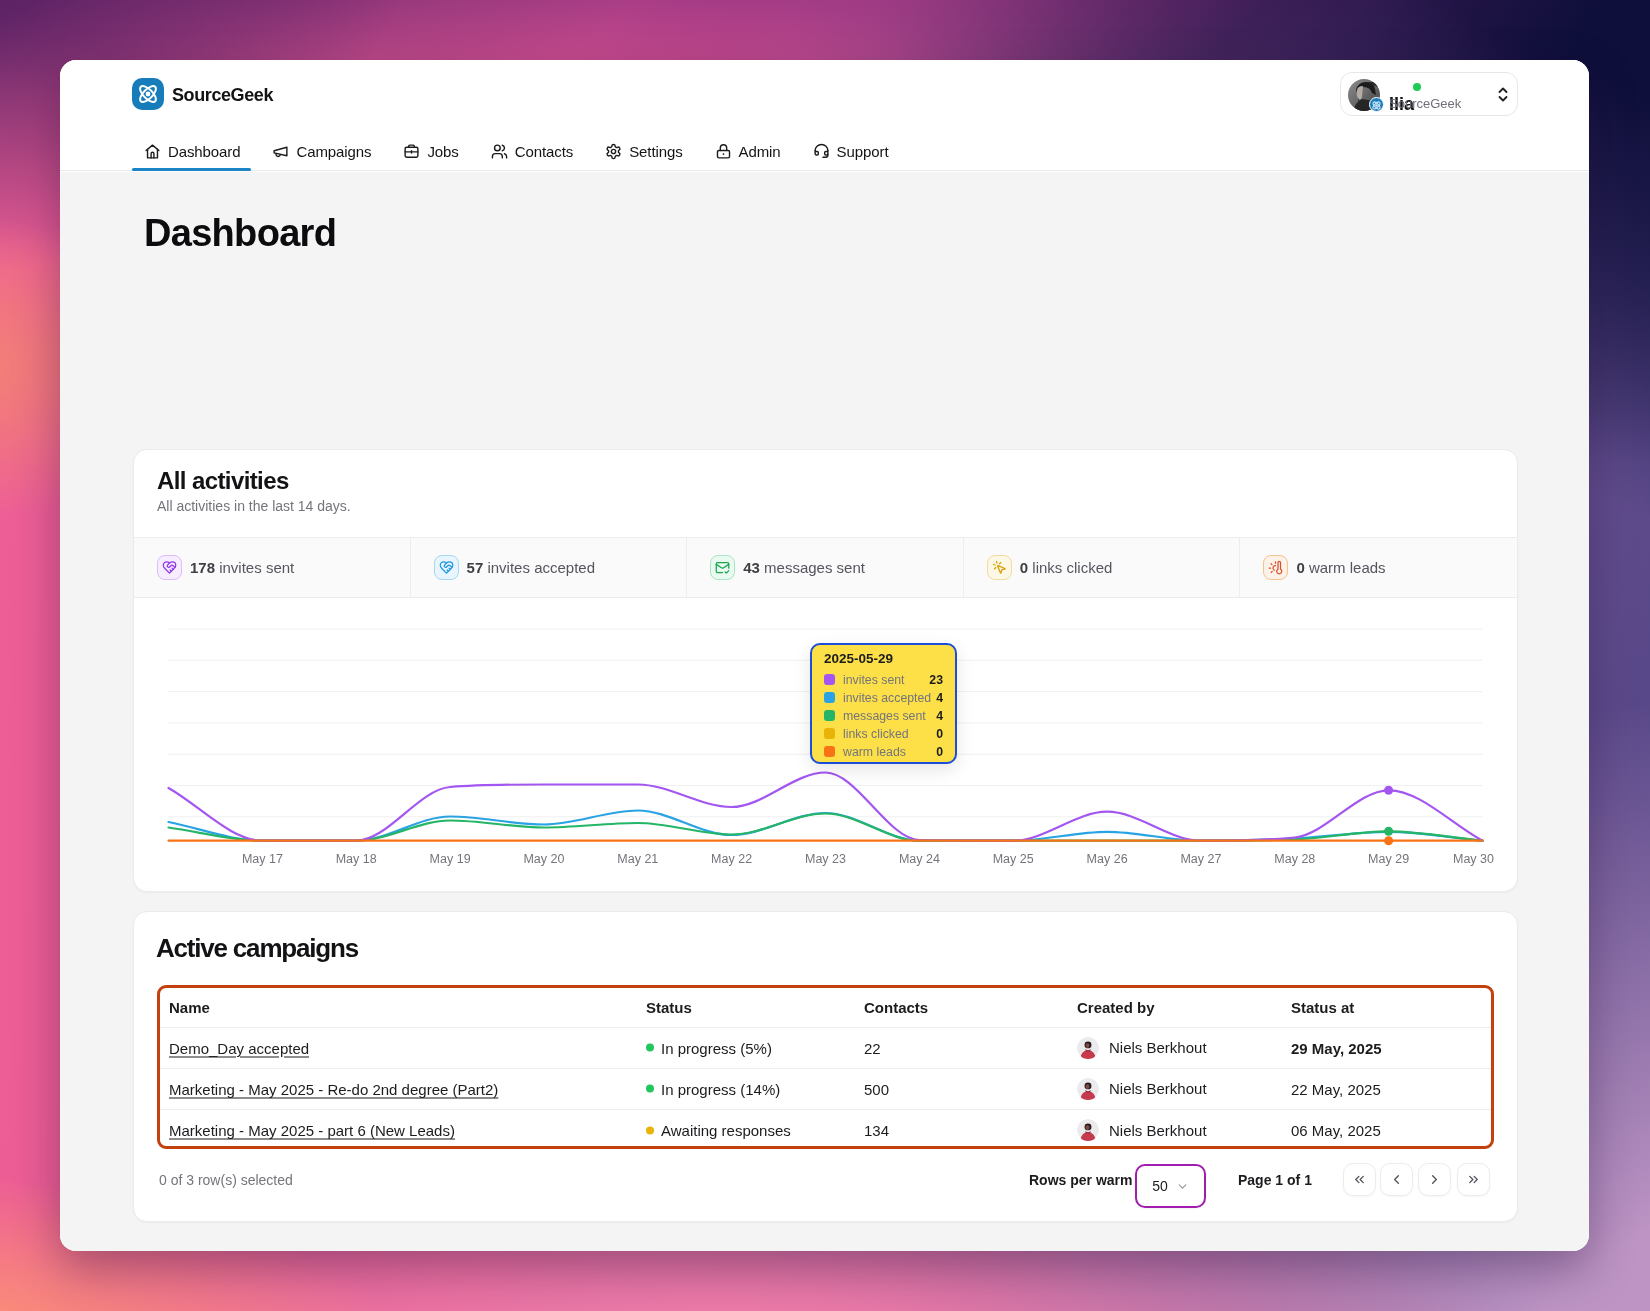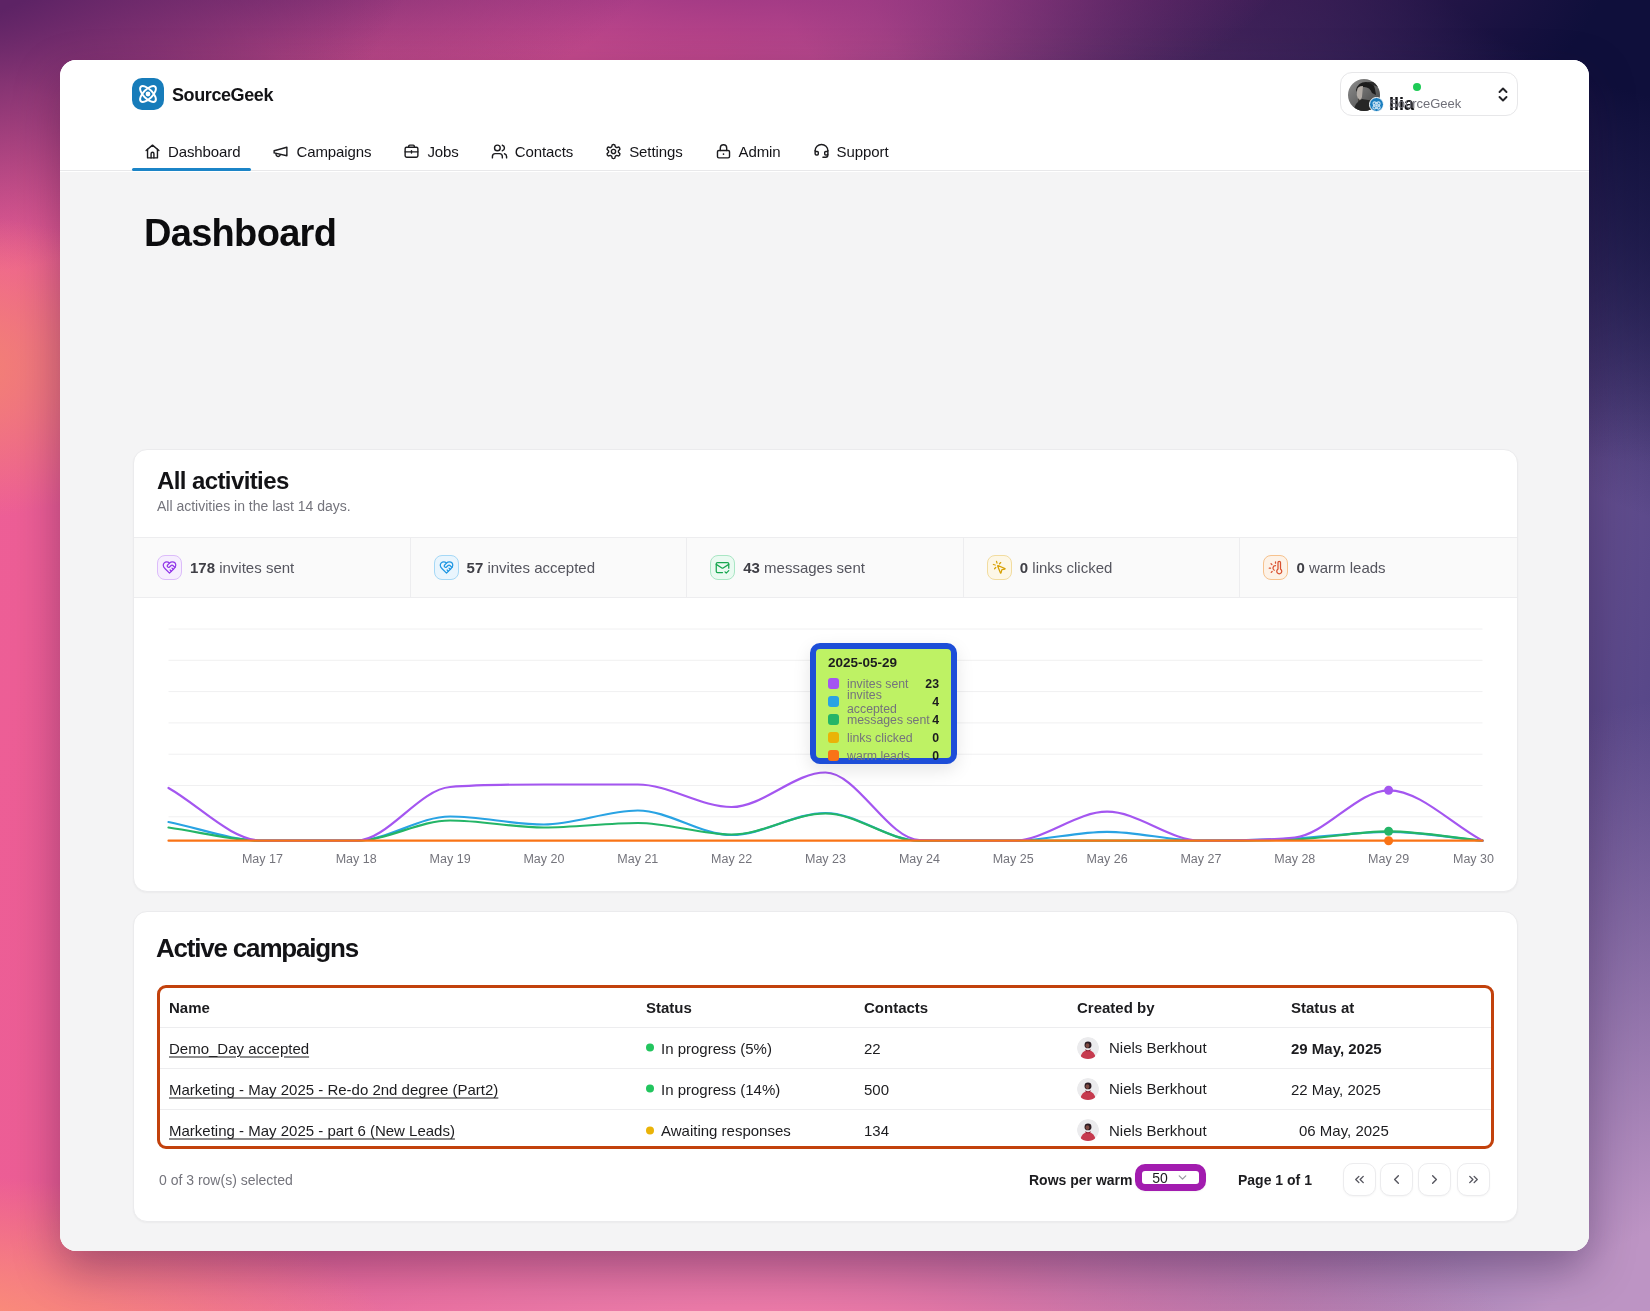--- a/index.html
+++ b/index.html
@@ -50,39 +50,39 @@
 .stat:last-child { border-right:none; }
 .stat b { color:#3f3f46; font-weight:700; margin-left:8px; }
 .badge { width:25px; height:25px; border-radius:8px; display:inline-flex; align-items:center;
   justify-content:center; }
 .badge svg { width:15px; height:15px; fill:none; stroke-width:2; stroke-linecap:round; stroke-linejoin:round; }
 .b1 { background:#f6eefe; border:1px solid #dcbcfa; } .b1 svg { stroke:#9137e8; }
 .b2 { background:#e9f5fd; border:1px solid #a5d8f6; } .b2 svg { stroke:#1f97e3; }
 .b3 { background:#eafaf1; border:1px solid #a9e6c4; } .b3 svg { stroke:#17a64f; }
 .b4 { background:#fdf7e6; border:1px solid #f2dc9f; } .b4 svg { stroke:#d7a104; }
 .b5 { background:#fdf2e7; border:1px solid #f6c28e; } .b5 svg { stroke:#d9502f; }
-.tooltip { position:absolute; left:676px; top:193px; width:147px; height:121px; background:#bef264;
-  border:6px solid #1d4ed8; border-radius:10px; box-shadow:0 6px 18px rgba(0,0,0,.10);
+.tooltip { position:absolute; left:676px; top:193px; width:147px; height:121px; background:#fde047;
+  border:2px solid #1d4ed8; border-radius:10px; box-shadow:0 6px 18px rgba(0,0,0,.10);
   padding:6px 12px 0 12px; }
 .tt-title { font-size:13.5px; line-height:15px; font-weight:700; color:#1c1c1f; margin-bottom:5px; }
 .tt-row { display:flex; align-items:center; height:17.9px; font-size:12.3px; color:#74747c; }
 .sw { width:11px; height:11px; border-radius:3px; margin-right:8px; flex:none; }
 .tt-row .lbl { flex:1; }
 .tt-row .val { font-weight:700; color:#1c1c1f; }
 .tbl { position:absolute; left:23px; top:73px; width:1337px; height:164px;
   border:3px solid #c2410c; border-radius:9px; }
 .trow { position:relative; height:41.2px; border-bottom:1px solid #ededef; font-size:15px; color:#1c1c1f; }
 .trow.thead { height:39.5px; font-weight:700; }
 .trow.last { border-bottom:none; }
 .trow > span { position:absolute; top:50%; transform:translateY(-50%); white-space:nowrap; display:flex; align-items:center; }
 .trow a { text-decoration:underline; text-underline-offset:3px; color:#1c1c1f; }
 .dot { width:8px; height:8px; border-radius:50%; display:inline-block; margin-right:7px; }
 .av { width:22px; height:22px; border-radius:50%; overflow:hidden; display:inline-block; margin-right:10px; flex:none; }
 .av svg { display:block; }
-.sel { position:absolute; left:1001px; top:252px; width:71px; height:27px; border:7px solid #a21caf;
+.sel { position:absolute; left:1001px; top:252px; width:71px; height:44px; border:2px solid #a21caf;
   border-radius:10px; display:flex; align-items:center; justify-content:center; gap:8px;
   font-size:14px; color:#1c1c1f; background:#fff; box-shadow:0 1px 2px rgba(0,0,0,.05); }
 .pbtn { position:absolute; top:251px; width:33px; height:33px; border:1px solid #ececee;
   border-radius:10px; background:#fff; display:flex; align-items:center; justify-content:center;
   box-shadow:0 1px 2px rgba(0,0,0,.04); }
 .pbtn svg { width:15px; height:15px; fill:none; stroke:#55555e; stroke-width:2.2;
   stroke-linecap:round; stroke-linejoin:round; }
 </style>
 </head>
 <body>
@@ -335,21 +335,21 @@
         <span style="left:704px;">134</span>
         <span style="left:917px;" class="cby"><span class="av">
               <svg viewBox="0 0 24 24" width="22" height="22">
                 <circle cx="12" cy="12" r="12" fill="#ebebed"></circle>
                 <circle cx="12" cy="8.6" r="3.8" fill="#2a1b21"></circle>
                 <ellipse cx="11.4" cy="9.4" rx="2.1" ry="2.6" fill="#7d4a42"></ellipse>
                 <path d="M3.5 24 Q4.5 14.5 12 14.5 Q19.5 14.5 20.5 24 Z" fill="#c63a4e"></path>
                 <path d="M9 13.2 Q12 16 15 13.2 L14.3 15.5 H9.7 Z" fill="#8e2436"></path>
               </svg>
             </span>Niels Berkhout</span>
-        <span style="left:1131px;margin-left:8px;">06 May, 2025</span>
+        <span style="left:1131px;">06 May, 2025</span>
       </div>
     </div>
     <div style="position:absolute;left:25px;top:260px;font-size:14px;color:#74747c;">0 of 3 row(s) selected</div>
     <div style="position:absolute;left:895px;top:260px;font-size:14px;font-weight:700;color:#1c1c1f;">Rows per warm</div>
     <div class="sel">50<svg width="13" height="13" viewBox="0 0 24 24" fill="none" stroke="#9b9ba3" stroke-width="2.4" stroke-linecap="round" stroke-linejoin="round">
           <path d="m6 9 6 6 6-6"></path>
         </svg></div>
     <div style="position:absolute;left:1104px;top:260px;font-size:14px;font-weight:700;color:#1c1c1f;">Page 1 of 1</div>
     <div class="pbtn" style="left:1209px;">
         <svg viewBox="0 0 24 24">

